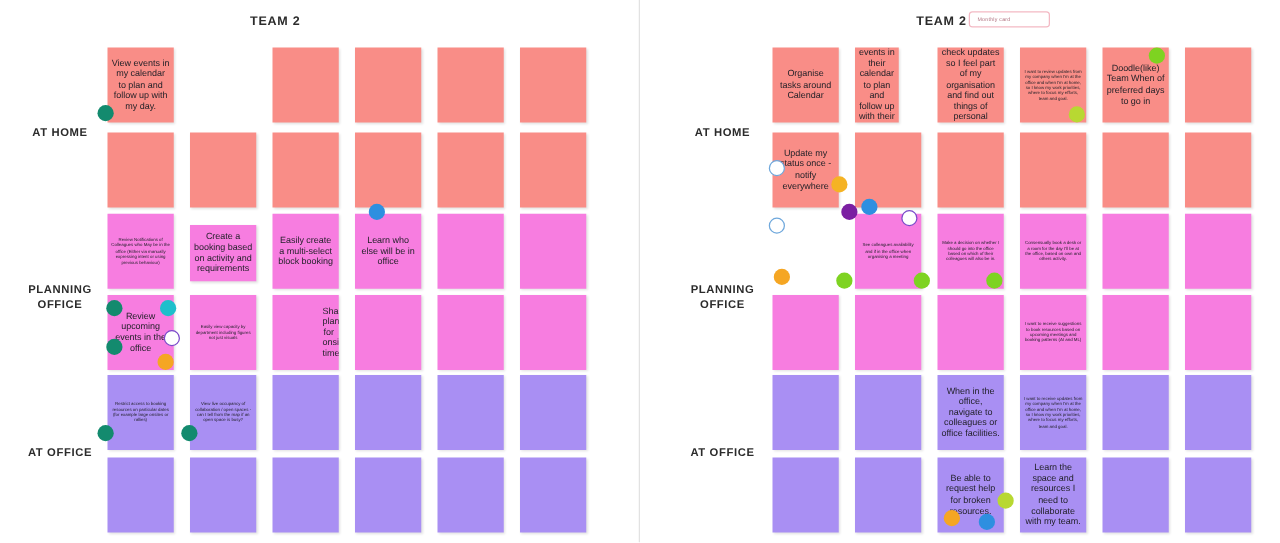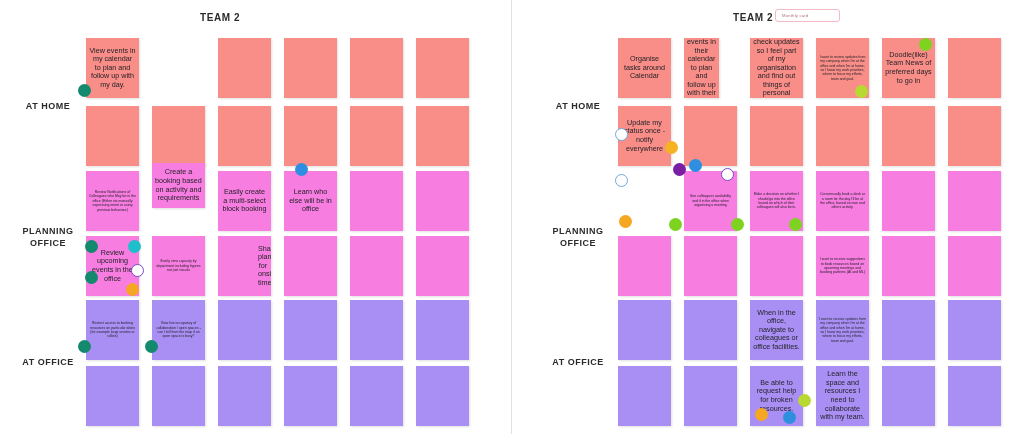--- a/index.html
+++ b/index.html
@@ -113,21 +113,21 @@
       </div>
       <div class="note c-salmon" style="left: 350px; top: 106px; width: 53px; height: 60px;">
         <span class="txt t-lg"></span>
       </div>
       <div class="note c-salmon" style="left: 416px; top: 106px; width: 53px; height: 60px;">
         <span class="txt t-lg"></span>
       </div>
       <div class="note c-magenta" style="left: 86px; top: 171px; width: 53px; height: 60px;">
         <span class="txt t-sm">Review Notifications of Colleagues who May be in the office (Either via manually expressing intent or using previous behaviour)</span>
       </div>
-      <div class="note c-magenta" style="left: 152px; top: 163px; width: 53px; height: 45px;">
+      <div class="note c-magenta" style="left: 152px; top: 180px; width: 53px; height: 45px;">
         <span class="txt t-lg">Create a booking based on activity and requirements</span>
       </div>
       <div class="note c-magenta" style="left: 218px; top: 171px; width: 53px; height: 60px;">
         <span class="txt t-lg">Easily create a multi-select block booking</span>
       </div>
       <div class="note c-magenta" style="left: 284px; top: 171px; width: 53px; height: 60px;">
         <span class="txt t-lg">Learn who else will be in office</span>
       </div>
       <div class="note c-magenta" style="left: 350px; top: 171px; width: 53px; height: 60px;">
         <span class="txt t-lg"></span>
@@ -214,21 +214,21 @@
       <div class="note c-salmon" style="left: 172px; top: 38px; width: 35px; height: 60px;">
         <span class="txt t-lg">View events in their calendar to plan and follow up with their day.</span>
       </div>
       <div class="note c-salmon" style="left: 238px; top: 38px; width: 53px; height: 60px;">
         <span class="txt t-lg">I want to check updates so I feel part of my organisation and find out things of personal interest.</span>
       </div>
       <div class="note c-salmon" style="left: 304px; top: 38px; width: 53px; height: 60px;">
         <span class="txt t-sm">I want to review updates from my company when I'm at the office and when I'm at home, so I know my work priorities, where to focus my efforts, team and goal.</span>
       </div>
       <div class="note c-salmon" style="left: 370px; top: 38px; width: 53px; height: 60px;">
-        <span class="txt t-lg">Doodle(like) Team News of preferred days to go in</span>
+        <span class="txt t-lg">Doodle(like) Team When of preferred days to go in</span>
       </div>
       <div class="note c-salmon" style="left: 436px; top: 38px; width: 53px; height: 60px;">
         <span class="txt t-lg"></span>
       </div>
       <div class="note c-salmon" style="left: 106px; top: 106px; width: 53px; height: 60px;">
         <span class="txt t-lg">Update my status once - notify everywhere</span>
       </div>
       <div class="note c-salmon" style="left: 172px; top: 106px; width: 53px; height: 60px;">
         <span class="txt t-lg"></span>
       </div>

